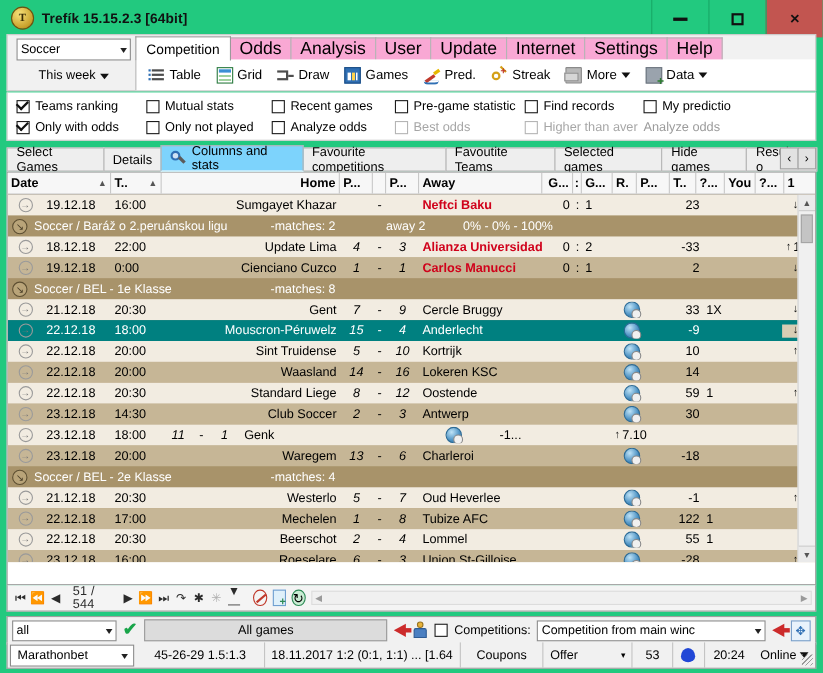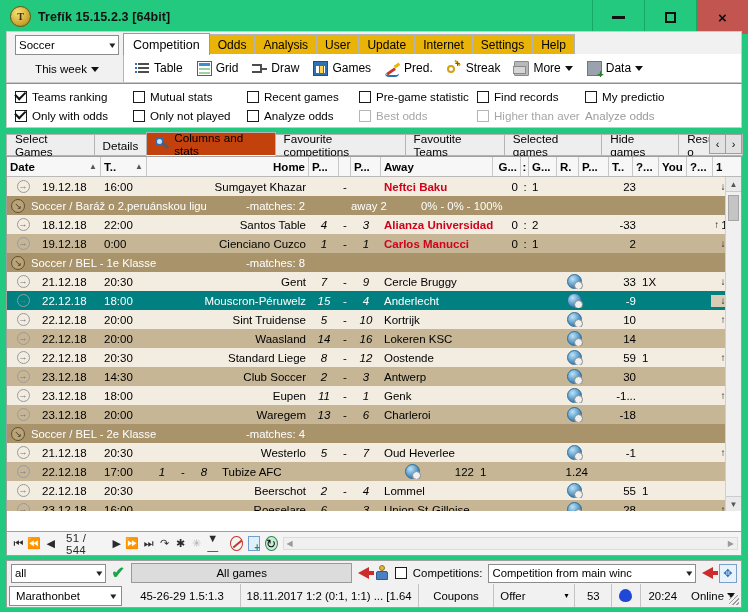--- a/index.html
+++ b/index.html
@@ -32,22 +32,22 @@
      border:1px solid #c9c9c9;box-sizing:border-box;}
   .sel-box{position:absolute;left:8px;top:3px;width:104px;height:20px;background:#fff;
      border:1px solid #8c8c8c;box-sizing:border-box;display:flex;align-items:center;padding:0 3px;}
   .sel-box .lbl{flex:1;font-size:11.5px;}
   .chev{font-size:9px;color:#222;transform:scaleX(1.35);}
   .week-btn{position:absolute;left:8px;top:27px;width:104px;height:20px;display:flex;
      align-items:center;justify-content:center;gap:4px;font-size:11.5px;}
   .caret{width:0;height:0;border-left:4px solid transparent;border-right:4px solid transparent;border-top:5px solid #111;}
 
   .tabs-main{position:absolute;left:116px;top:1px;height:22px;display:flex;align-items:flex-end;}
-  .mtab{height:21px;padding:0 8px;display:flex;align-items:center;font-size:12px;
-     background:#eab308;border:1px solid #b4b4b4;border-bottom:none;box-sizing:border-box;margin-right:-1px;}
+  .mtab{height:21px;padding:0 8px;display:flex;align-items:center;font-size:16px;
+     background:#f9a8d4;border:1px solid #b4b4b4;border-bottom:none;box-sizing:border-box;margin-right:-1px;}
   .mtab.active{background:#fff;height:22px;font-size:12.5px;padding:0 9px;position:relative;z-index:3;border-color:#9a9a9a;}
   .ribbon-bar{position:absolute;left:116px;top:22px;right:0;bottom:0;background:#fff;border-left:1px solid #b4b4b4;}
   .rb-items{display:flex;align-items:center;height:100%;padding-left:6px;gap:4px;}
   .rb-item{display:flex;align-items:center;gap:4px;padding:2px 5px;font-size:12px;white-space:nowrap;}
   .ico{width:15px;height:15px;position:relative;flex:none;}
 
   
   .ico-table i{position:absolute;left:3px;height:2px;background:#4d4d4d;}
   .ico-table i:nth-child(1){top:2px;width:11px;} .ico-table i:nth-child(2){top:6px;width:11px;}
   .ico-table i:nth-child(3){top:10px;width:11px;}
@@ -88,21 +88,21 @@
   .box.dim{border-color:#b5b5b5;}
   .box .tick{width:9px;height:5px;border-left:2px solid #111;border-bottom:2px solid #111;
     transform:rotate(-45deg) translate(1px,-2px);}
   .cb.dim{color:#a6a6a6;}
   .plain{position:absolute;font-size:11.6px;color:#9b9b9b;}
 
   
   .subtabs{position:absolute;left:6px;top:132px;width:736px;height:24px;display:flex;align-items:flex-end;}
   .stab{height:22px;padding:0 8px;display:flex;align-items:center;gap:5px;font-size:11.7px;
     background:#eeeeee;border:1px solid #b4b4b4;box-sizing:border-box;margin-right:-1px;}
-  .stab.active{background:#c2410c;height:24px;border-bottom-color:#fff;position:relative;z-index:3;}
+  .stab.active{background:#7dd3fc;height:24px;border-bottom-color:#fff;position:relative;z-index:3;}
   .ico-cols{width:14px;height:14px;position:relative;flex:none;}
   .ico-cols:before{content:"";position:absolute;left:0;top:0;width:9px;height:9px;border:2px solid #2f6fb4;border-radius:50%;box-sizing:border-box;background:#cfe2f5;}
   .ico-cols:after{content:"";position:absolute;left:7px;top:7px;width:7px;height:2.5px;background:#5b5b5b;transform:rotate(45deg);}
   .tabnav{position:absolute;right:0;top:2px;display:flex;}
   .tabnav div{width:17px;height:20px;background:#e2e2e2;border:1px solid #9f9f9f;box-sizing:border-box;
      display:flex;align-items:center;justify-content:center;font-size:11px;margin-left:-1px;}
 
   
   .grid{position:absolute;left:6px;top:156px;width:736px;height:376px;background:#fff;
     border:1px solid #9f9f9f;box-sizing:border-box;overflow:hidden;}
@@ -469,21 +469,21 @@
           <span style="min-width: 105px;">-matches: 2</span>
           <span style="min-width: 70px;">away 2</span>
           <span>0% - 0% - 100%</span>
         </div>
         <div class="row alt0">
           <div class="rowexp">
             <span>→</span>
           </div>
           <div class="c " style="width: 62px;">18.12.18</div>
           <div class="c " style="width: 46px;">22:00</div>
-          <div class="c r" style="width: 162px;">Santos Table</div>
+          <div class="c r" style="width: 162px;">Update Lima</div>
           <div class="c ctr posn" style="width: 30px;">4</div>
           <div class="c ctr" style="width: 12px;">-</div>
           <div class="c ctr posn" style="width: 30px;">3</div>
           <div class="c away-red" style="width: 112px;">Alianza Universidad</div>
           <div class="c r" style="width: 28px;">0</div>
           <div class="c ctr" style="width: 8px;">:</div>
           <div class="c " style="width: 28px;">2</div>
           <div class="c ctr" style="width: 34px;"></div>
           <div class="c r" style="width: 48px;">-33</div>
           <div class="c " style="width: 38px;"></div>
@@ -668,21 +668,20 @@
           <div class="c oddcell" style="width: 42px;">
             <span class="odd">1.64</span>
           </div>
         </div>
         <div class="row alt0">
           <div class="rowexp">
             <span>→</span>
           </div>
           <div class="c " style="width: 62px;">23.12.18</div>
           <div class="c " style="width: 46px;">18:00</div>
-          <div class="c r" style="width: 162px;">Eupen</div>
           <div class="c ctr posn" style="width: 30px;">11</div>
           <div class="c ctr" style="width: 12px;">-</div>
           <div class="c ctr posn" style="width: 30px;">1</div>
           <div class="c " style="width: 112px;">Genk</div>
           <div class="c r" style="width: 28px;"></div>
           <div class="c ctr" style="width: 8px;"></div>
           <div class="c " style="width: 28px;"></div>
           <div class="c ctr" style="width: 34px;">
             <span class="globe"></span>
           </div>
@@ -747,20 +746,21 @@
             <span class="ar up">↑</span>
             <span class="odd">2.10</span>
           </div>
         </div>
         <div class="row alt1">
           <div class="rowexp">
             <span>→</span>
           </div>
           <div class="c " style="width: 62px;">22.12.18</div>
           <div class="c " style="width: 46px;">17:00</div>
+          <div class="c r" style="width: 162px;">Mechelen</div>
           <div class="c ctr posn" style="width: 30px;">1</div>
           <div class="c ctr" style="width: 12px;">-</div>
           <div class="c ctr posn" style="width: 30px;">8</div>
           <div class="c " style="width: 112px;">Tubize AFC</div>
           <div class="c r" style="width: 28px;"></div>
           <div class="c ctr" style="width: 8px;"></div>
           <div class="c " style="width: 28px;"></div>
           <div class="c ctr" style="width: 34px;">
             <span class="globe"></span>
           </div>

